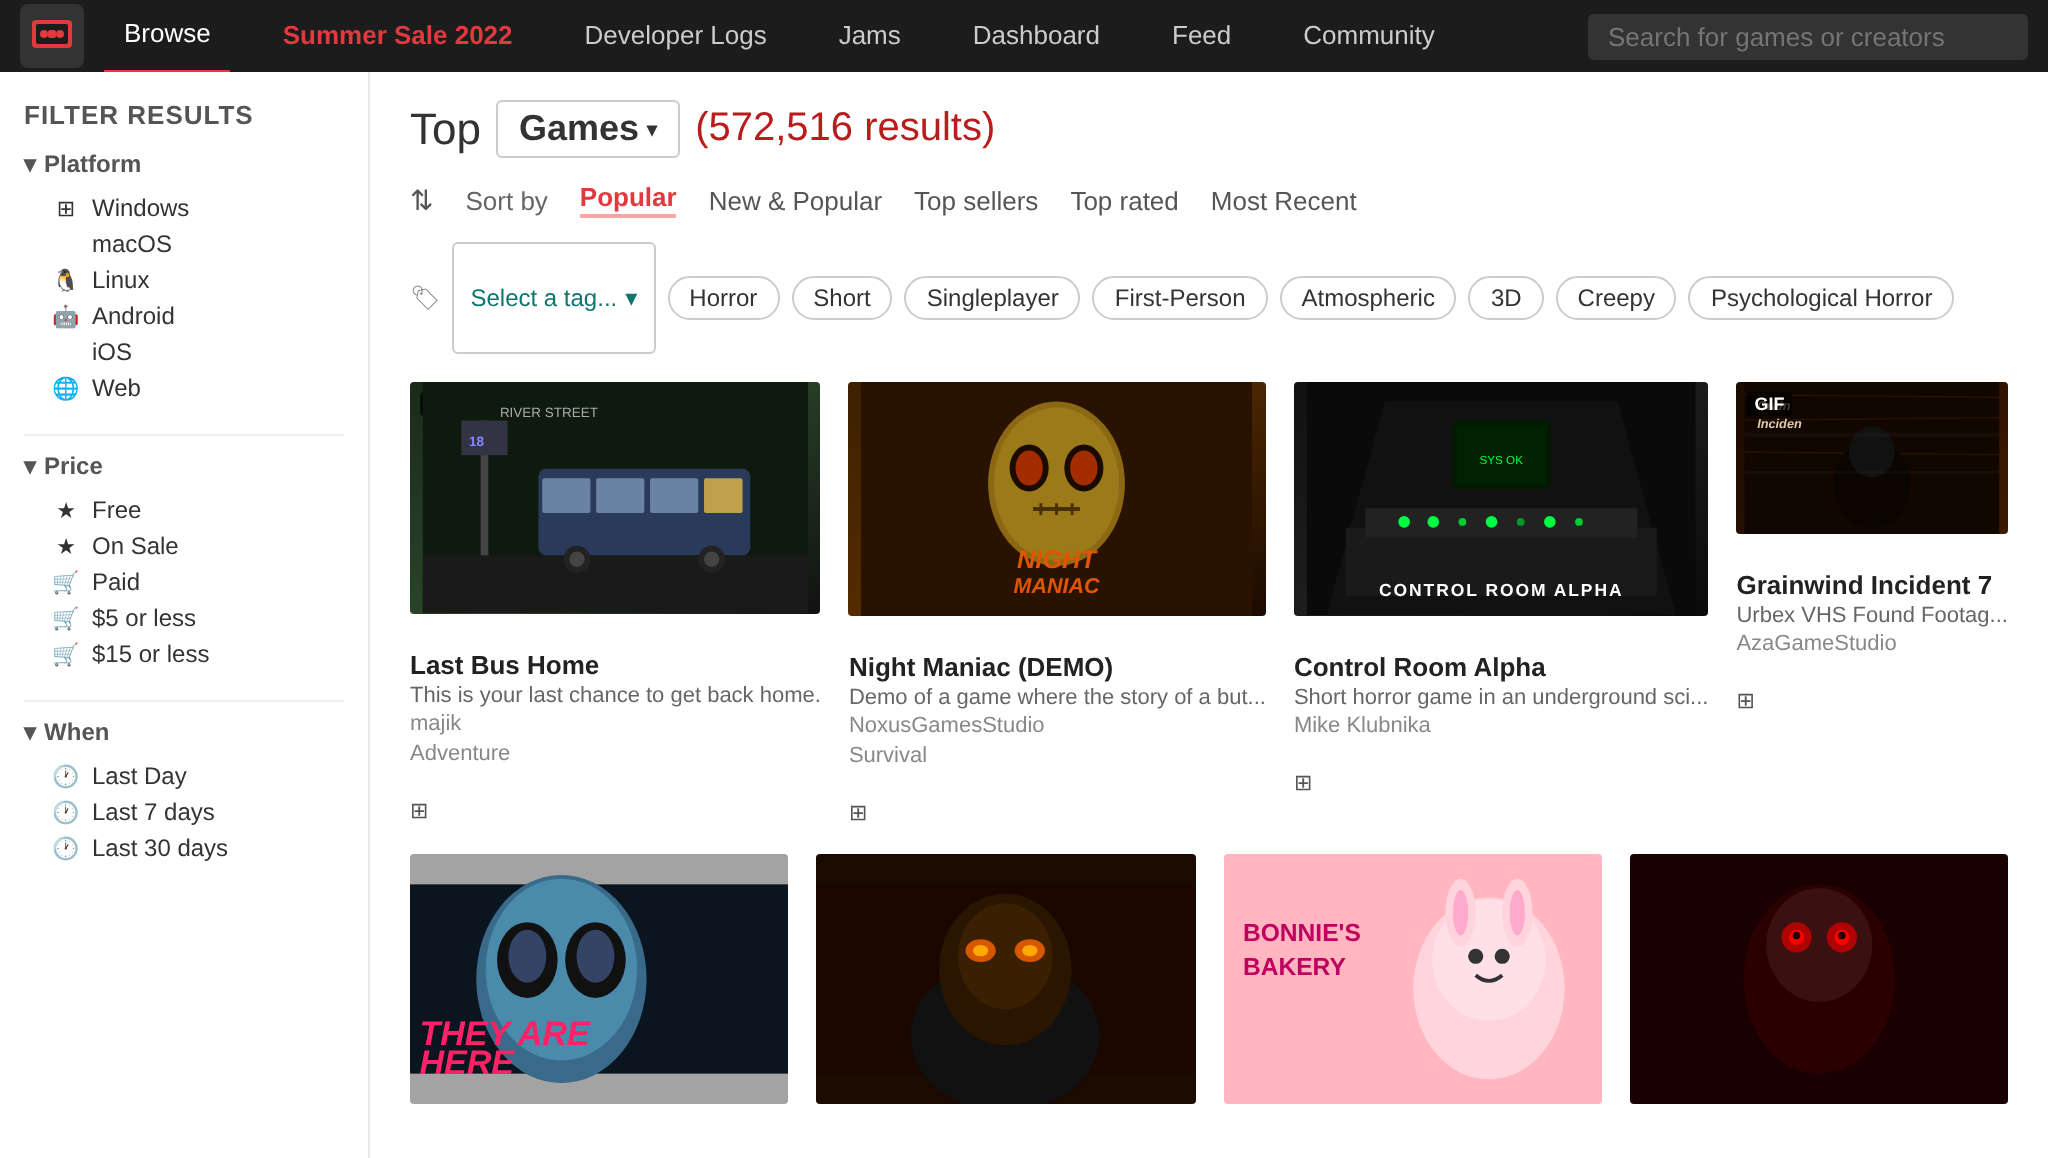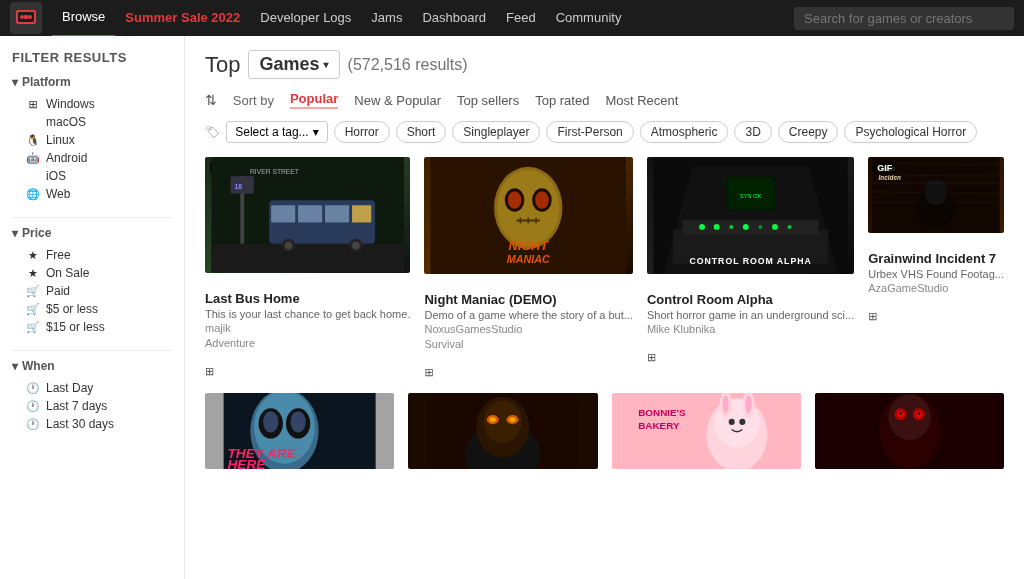--- a/index.html
+++ b/index.html
@@ -2,21 +2,21 @@
 <html><head>
   <meta charset="utf-8">
   <style>
     * { box-sizing: border-box; margin: 0; padding: 0; }
     body { font-family: -apple-system, BlinkMacSystemFont, 'Segoe UI', sans-serif; font-size: 13px; background: #fff; color: #222; overflow-x: hidden; }
 
     
     .top-nav { display: flex; align-items: center; background: #1c1c1c; height: 36px; padding: 0 10px; gap: 4px; }
     .nav-logo { width: 32px; height: 32px; background: #333; border-radius: 4px; display: flex; align-items: center; justify-content: center; flex-shrink: 0; }
     .nav-logo svg { width: 24px; height: 24px; }
-    .nav-links { display: flex; align-items: center; gap: 0; margin-left: 6px; }
+    .nav-links { display: flex; align-items: center; gap: 16px; margin-left: 6px; }
     .nav-link { color: #ccc; text-decoration: none; padding: 0 10px; font-size: 13px; line-height: 36px; white-space: nowrap; }
     .nav-link.active { color: #fff; border-bottom: 2px solid #e0393e; }
     .nav-link.sale { color: #e0393e; font-weight: bold; }
     .nav-search { margin-left: auto; background: #333; border: none; color: #ccc; padding: 4px 10px; border-radius: 3px; font-size: 13px; width: 220px; outline: none; }
 
     
     .layout { display: flex; min-height: calc(100vh - 36px); }
 
     
     .sidebar { width: 185px; flex-shrink: 0; padding: 14px 12px; border-right: 1px solid #e8e8e8; background: #fff; }
@@ -25,32 +25,32 @@
     .filter-section-header { display: flex; align-items: center; gap: 4px; font-size: 12px; color: #555; cursor: pointer; margin-bottom: 6px; font-weight: 600; }
     .filter-item { display: flex; align-items: center; gap: 6px; padding: 2px 0 2px 14px; font-size: 12px; color: #333; cursor: pointer; }
     .platform-icon { width: 14px; height: 14px; display: inline-flex; align-items: center; justify-content: center; font-size: 11px; }
     .divider { border: none; border-top: 1px solid #eee; margin: 8px 0; }
 
     
     .main { flex: 1; padding: 14px 20px; overflow: hidden; }
     .page-header { display: flex; align-items: center; gap: 8px; margin-bottom: 12px; }
     .page-title-text { font-size: 22px; font-weight: 400; color: #333; }
     .games-dropdown { display: flex; align-items: center; gap: 4px; background: #fff; border: 1px solid #ccc; border-radius: 3px; padding: 3px 10px; font-size: 18px; font-weight: 600; color: #333; cursor: pointer; }
-    .results-count { font-size: 16px; color: #737373; }
+    .results-count { font-size: 20px; color: #b91c1c; }
 
     
     .sort-bar { display: flex; align-items: center; gap: 16px; margin-bottom: 12px; }
     .sort-icon { color: #555; font-size: 14px; }
     .sort-label { color: #666; font-size: 13px; }
     .sort-option { font-size: 13px; color: #555; cursor: pointer; text-decoration: none; }
     .sort-option.active { color: #e0393e; font-weight: 600; border-bottom: 2px solid #fca5a5; padding-bottom: 1px; }
 
     
     .tags-bar { display: flex; align-items: center; gap: 6px; margin-bottom: 14px; flex-wrap: nowrap; overflow: hidden; }
-    .tag-select { display: flex; align-items: center; gap: 4px; border: 1px solid #ccc; border-radius: 3px; padding: 3px 8px; font-size: 12px; color: #000000; cursor: pointer; background: #fff; white-space: nowrap; }
+    .tag-select { display: flex; align-items: center; gap: 4px; border: 1px solid #ccc; border-radius: 3px; padding: 20px 8px; font-size: 12px; color: #0f766e; cursor: pointer; background: #fff; white-space: nowrap; }
     .tag-pill { border: 1px solid #ccc; border-radius: 12px; padding: 3px 10px; font-size: 12px; color: #333; cursor: pointer; white-space: nowrap; }
     .tag-icon { color: #888; font-size: 12px; }
 
     
     .games-grid { display: grid; grid-template-columns: repeat(4, 1fr); gap: 14px; }
     .game-card { cursor: pointer; }
     .game-thumb { width: 100%; aspect-ratio: 16/9; background: #333; border-radius: 2px; overflow: hidden; position: relative; margin-bottom: 6px; }
     .gif-badge { position: absolute; top: 5px; left: 5px; background: rgba(0,0,0,0.7); color: #fff; font-size: 9px; font-weight: bold; padding: 1px 4px; border-radius: 2px; }
     .game-title { font-size: 13px; font-weight: 600; color: #222; margin-bottom: 2px; white-space: nowrap; overflow: hidden; text-overflow: ellipsis; margin-top: 18px; }
     .game-desc { font-size: 11px; color: #666; margin-bottom: 2px; white-space: nowrap; overflow: hidden; text-overflow: ellipsis; }
@@ -62,21 +62,21 @@
     
     .thumb-lastbus { background: linear-gradient(135deg, #1a2a1a 0%, #2d4d2d 50%, #111 100%); }
     .thumb-nightmaniac { background: linear-gradient(135deg, #3d2000 0%, #5c3000 50%, #1a0a00 100%); }
     .thumb-controlroom { background: linear-gradient(135deg, #111 0%, #222 50%, #0a0a0a 100%); }
     .thumb-grainwind { background: linear-gradient(135deg, #1a0a00 0%, #3d1a00 100%); }
 
     .chevron { font-size: 10px; }
 
     
     .games-row2 { display: grid; grid-template-columns: repeat(4, 1fr); gap: 14px; margin-top: 14px; }
-    .game-thumb-partial { width: 100%; height: 76px; border-radius: 2px; overflow: hidden; text-decoration: underline; }
+    .game-thumb-partial { width: 100%; height: 125px; border-radius: 2px; overflow: hidden; text-decoration: underline; }
   </style>
 </head>
 <body>
 
 <nav class="top-nav">
   <div class="nav-logo">
     <svg viewBox="0 0 24 24" fill="none" xmlns="http://www.w3.org/2000/svg">
       <rect x="2" y="4" width="20" height="14" rx="2" fill="#e0393e"></rect>
       <rect x="4" y="6" width="16" height="10" rx="1" fill="#1c1c1c"></rect>
       <circle cx="8" cy="11" r="2" fill="#e0393e"></circle>

